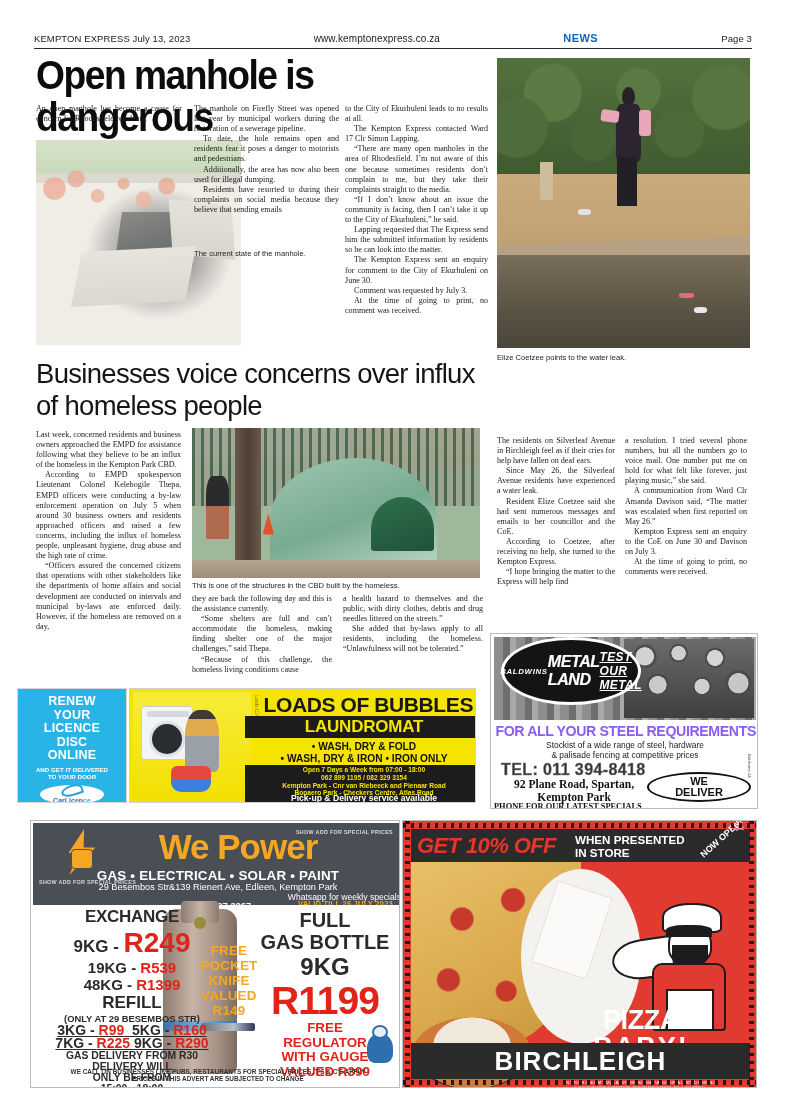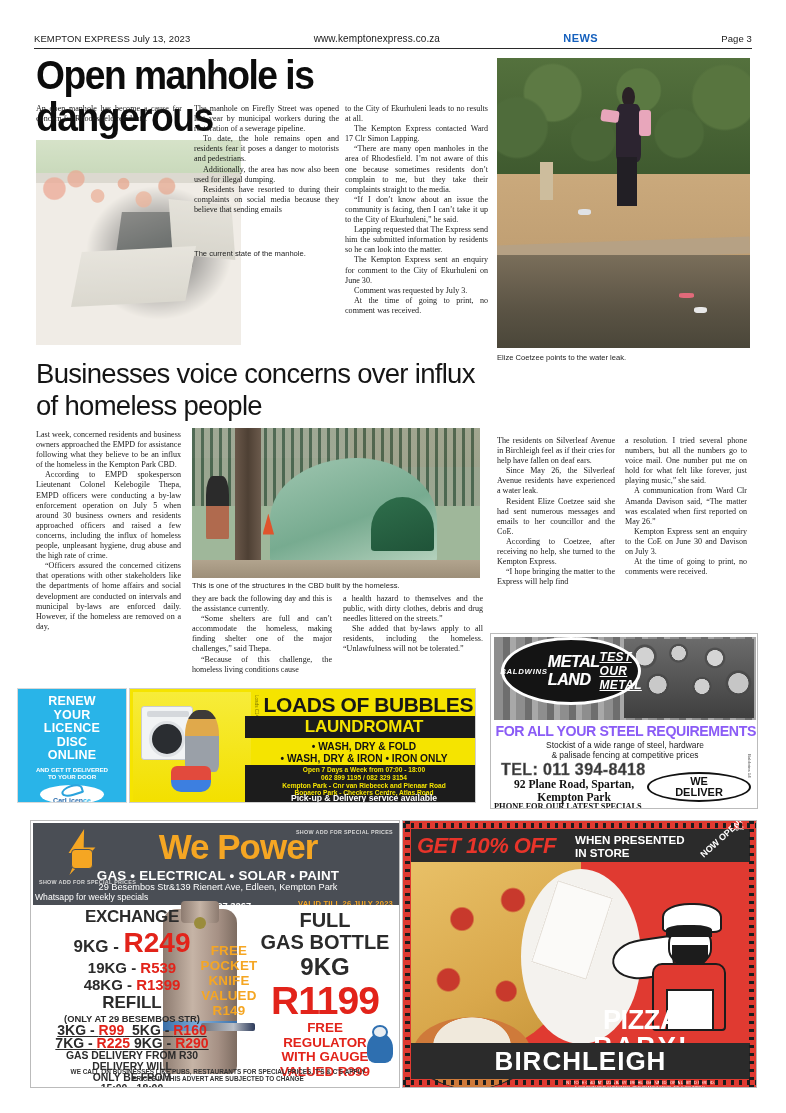--- a/index.html
+++ b/index.html
@@ -426,21 +426,21 @@
   }
   .ad-wepower .wp-cats {
     position:absolute; left:2px; top:45px; width:366px; text-align:center;
     font-size:13.4px; font-weight:bold; color:#fff; letter-spacing:.2px;
   }
   .ad-wepower .wp-addr {
     position:absolute; left:2px; top:59px; width:366px; text-align:center;
     font-size:9.2px; color:#fff;
   }
   .ad-wepower .wp-wa {
-    position:absolute; left:2px; top:69px; width:366px; text-align:left;
+    position:absolute; left:2px; top:69px; width:366px; text-align:right;
     font-size:8.6px; color:#fff;
   }
   .ad-wepower .wp-phone {
     position:absolute; left:2px; top:77px; width:366px; text-align:center;
     font-size:9.4px; font-weight:bold; color:#fff;
   }
   .ad-wepower .wp-wa-ic {
     display:inline-block; width:7px; height:7px; background:#25d366;
     border-radius:50%; margin-right:2px;
   }

